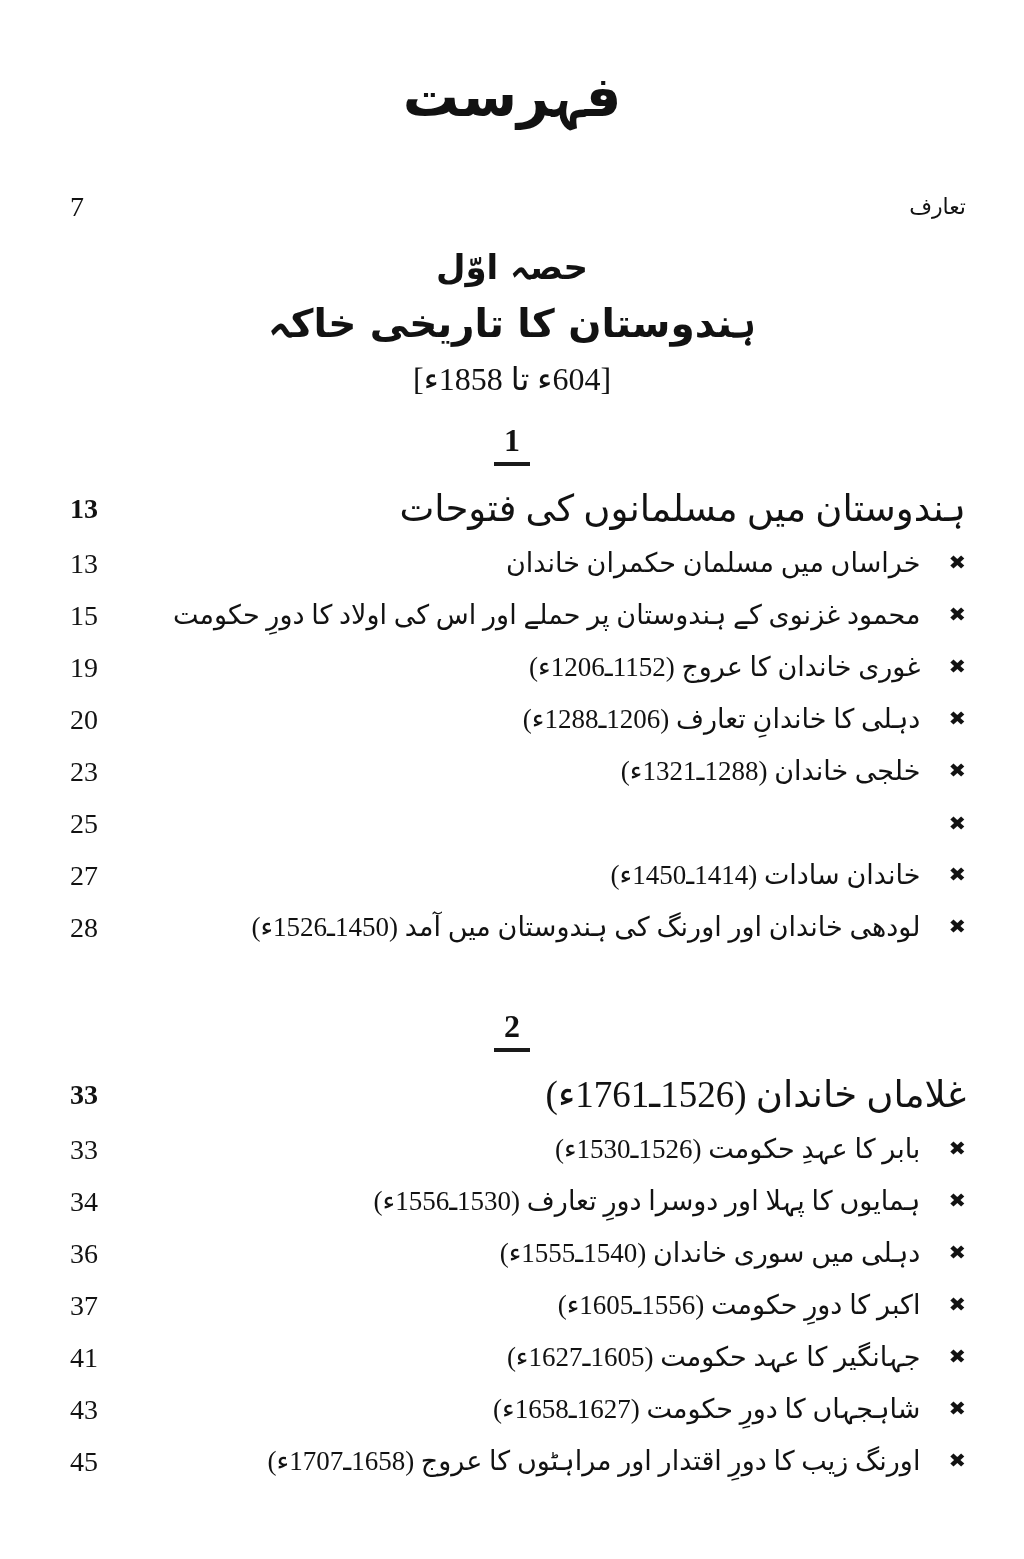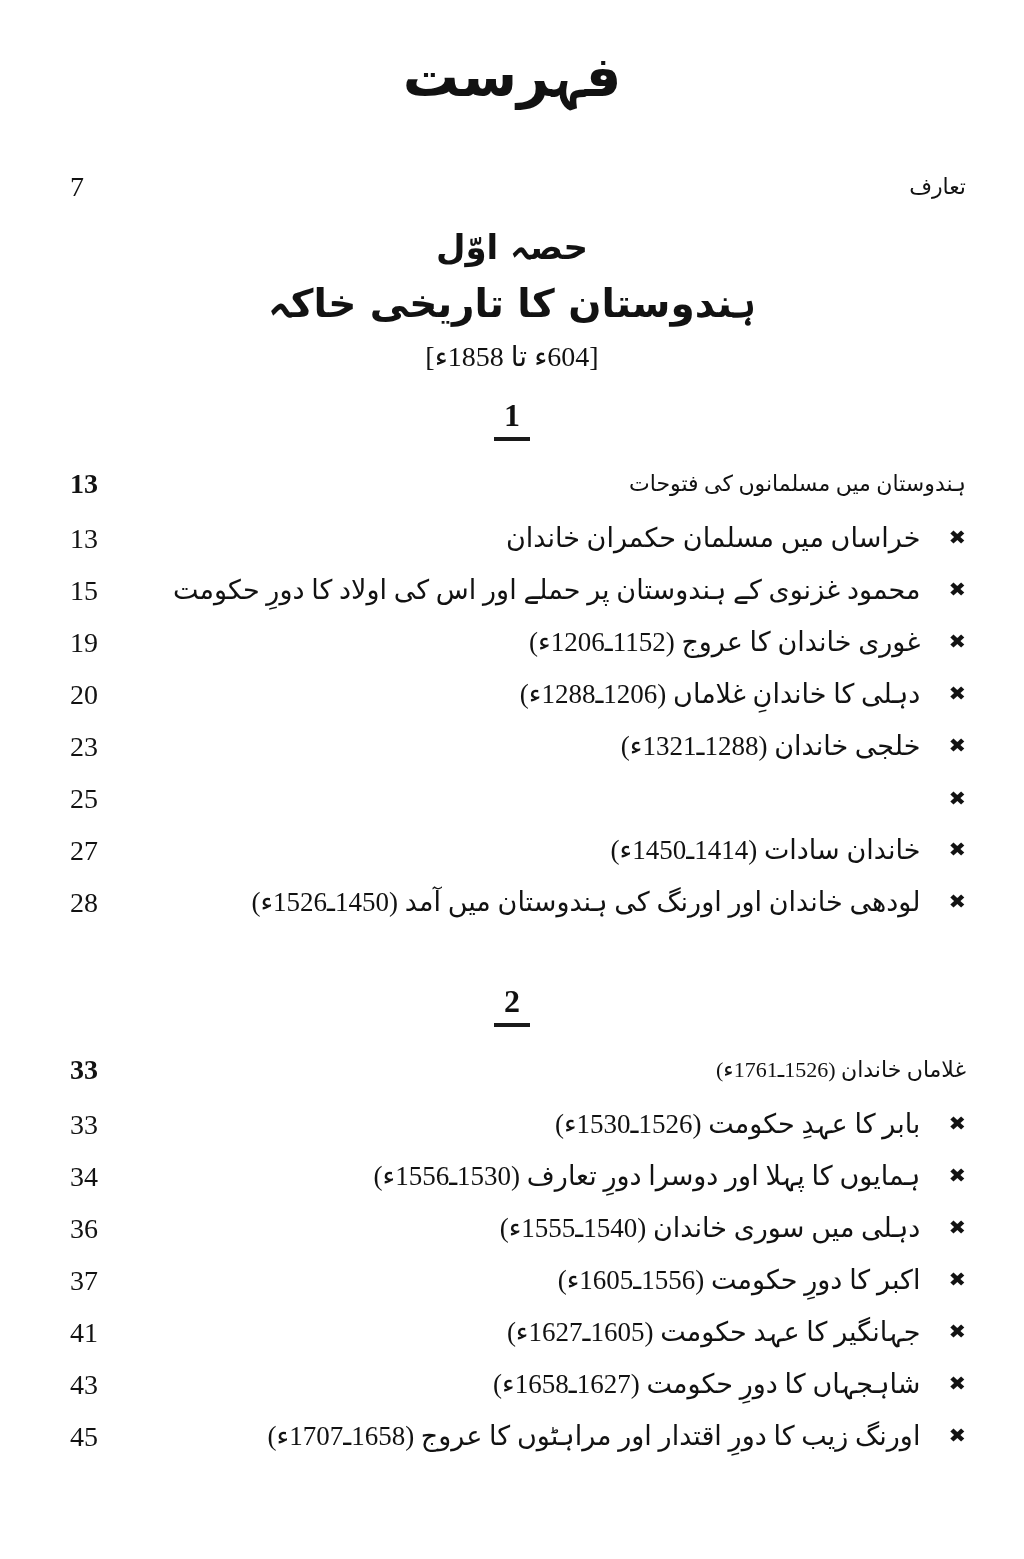--- a/index.html
+++ b/index.html
@@ -1,20 +1,20 @@
 <!DOCTYPE html>
 <html lang="ur"><head>
 <meta charset="utf-8">
 <style>
   html,body{margin:0;padding:0;}
   body{
     width:1024px;height:1559px;background:#ffffff;color:#121212;
     font-family:"DejaVu Sans",sans-serif;overflow:hidden;
   }
-  .page{padding-top:44px;}
+  .page{padding-top:64px;}
   .doc-title{
     text-align:center;font-size:56px;font-weight:bold;
     font-family:"DejaVu Sans",sans-serif;margin-bottom:52px;
   }
   .toc-row{
     display:flex;flex-direction:row;align-items:center;justify-content:space-between;
     padding:0 58px 0 0;min-height:52px;
   }
   .toc-row.main-row{min-height:58px;}
   .pagenum{
@@ -30,30 +30,30 @@
   .entry .etext{line-height:1.45;}
   .xmark{
     font-size:21px;line-height:1;flex:0 0 auto;color:#121212;
     font-family:"DejaVu Sans",sans-serif;transform:scaleY(0.92);
   }
   .intro-label{font-size:22px;}
   .part-head{text-align:center;direction:rtl;margin-top:14px;}
   .part-head .ph1{font-size:34px;font-weight:bold;margin-bottom:8px;}
   .part-head .ph2{font-size:39px;font-weight:bold;margin-bottom:14px;margin-top:14px;}
   .part-head .ph3{
-    font-size:28px;font-family:"Liberation Serif","DejaVu Sans",serif;
+    font-size:32px;font-family:"Liberation Serif","DejaVu Sans",serif;
   }
   .section-head{text-align:center;margin:24px 0 14px;}
   .section-head.sec2{margin-top:54px;}
   .secnum{
     display:inline-block;font-family:"Liberation Serif",serif;
     font-size:32px;font-weight:bold;
     border-bottom:4px solid #1a1a1a;padding:0 10px 3px;
   }
-  .main-title{font-size:22px;}
+  .main-title{font-size:37px;}
 </style>
 </head>
 <body>
 
 <div class="page">
 
   <div class="doc-title">فہرست</div>
 
   <div class="toc-row">
     <div class="pagenum">7</div>
@@ -100,21 +100,21 @@
     <div class="entry" dir="rtl">
       <span class="xmark">✖</span>
       <span class="etext">غوری خاندان کا عروج (1152ـ1206ء)</span>
     </div>
   </div>
 
   <div class="toc-row">
     <div class="pagenum">20</div>
     <div class="entry" dir="rtl">
       <span class="xmark">✖</span>
-      <span class="etext">دہلی کا خاندانِ غلاماں (1206ـ1288ء)</span>
+      <span class="etext">دہلی کا خاندانِ تعارف (1206ـ1288ء)</span>
     </div>
   </div>
 
   <div class="toc-row">
     <div class="pagenum">23</div>
     <div class="entry" dir="rtl">
       <span class="xmark">✖</span>
       <span class="etext">خلجی خاندان (1288ـ1321ء)</span>
     </div>
   </div>

